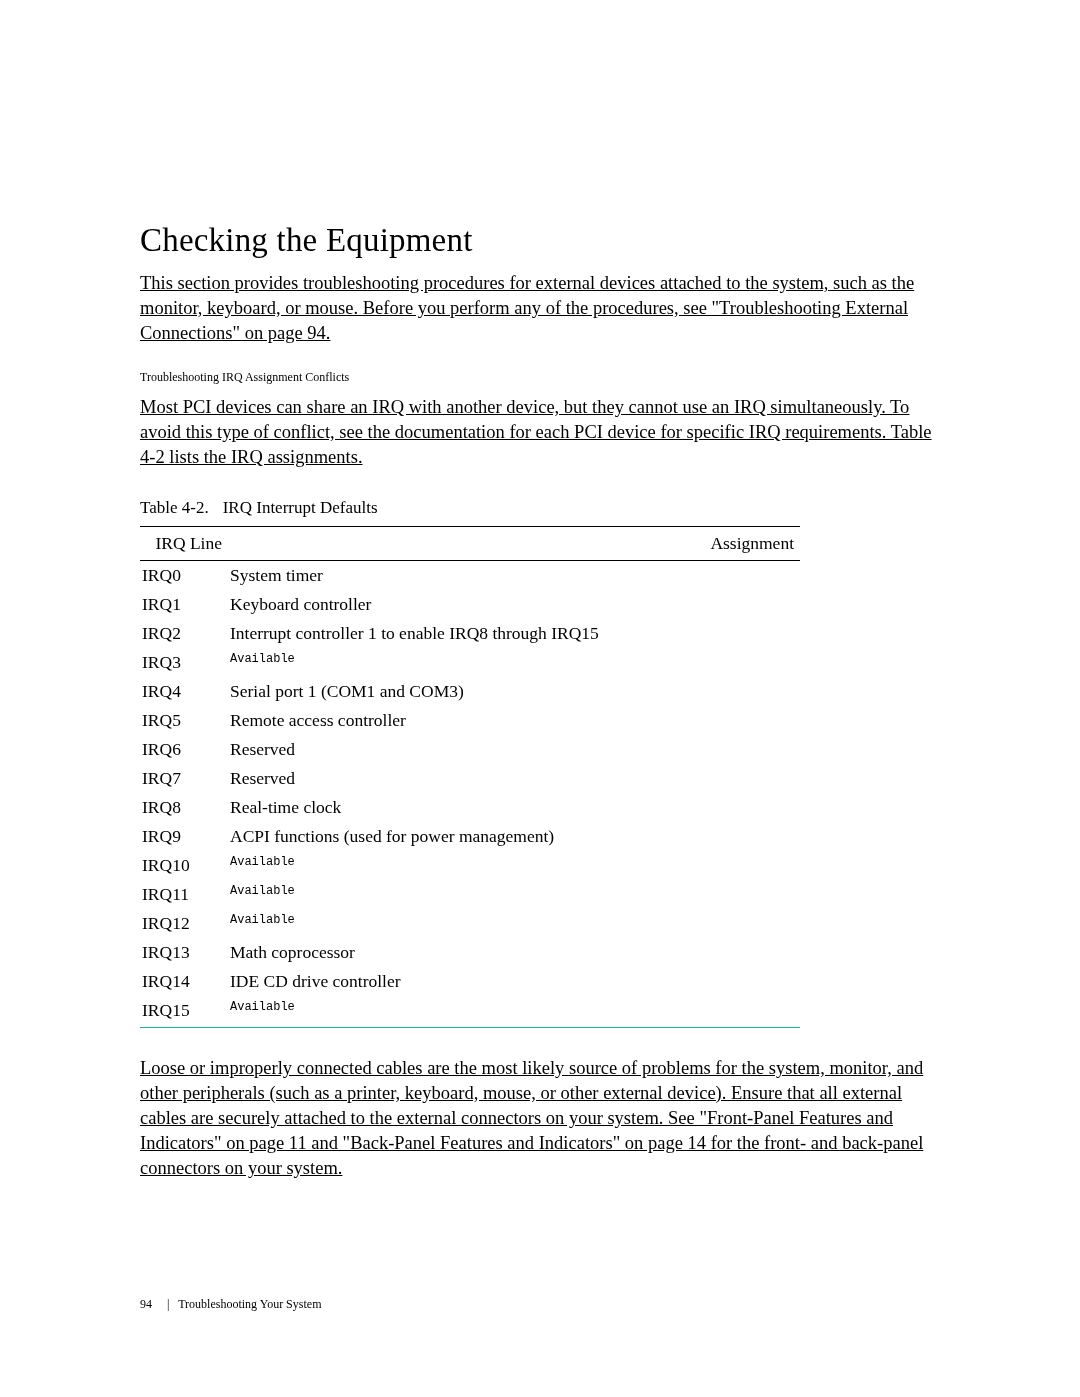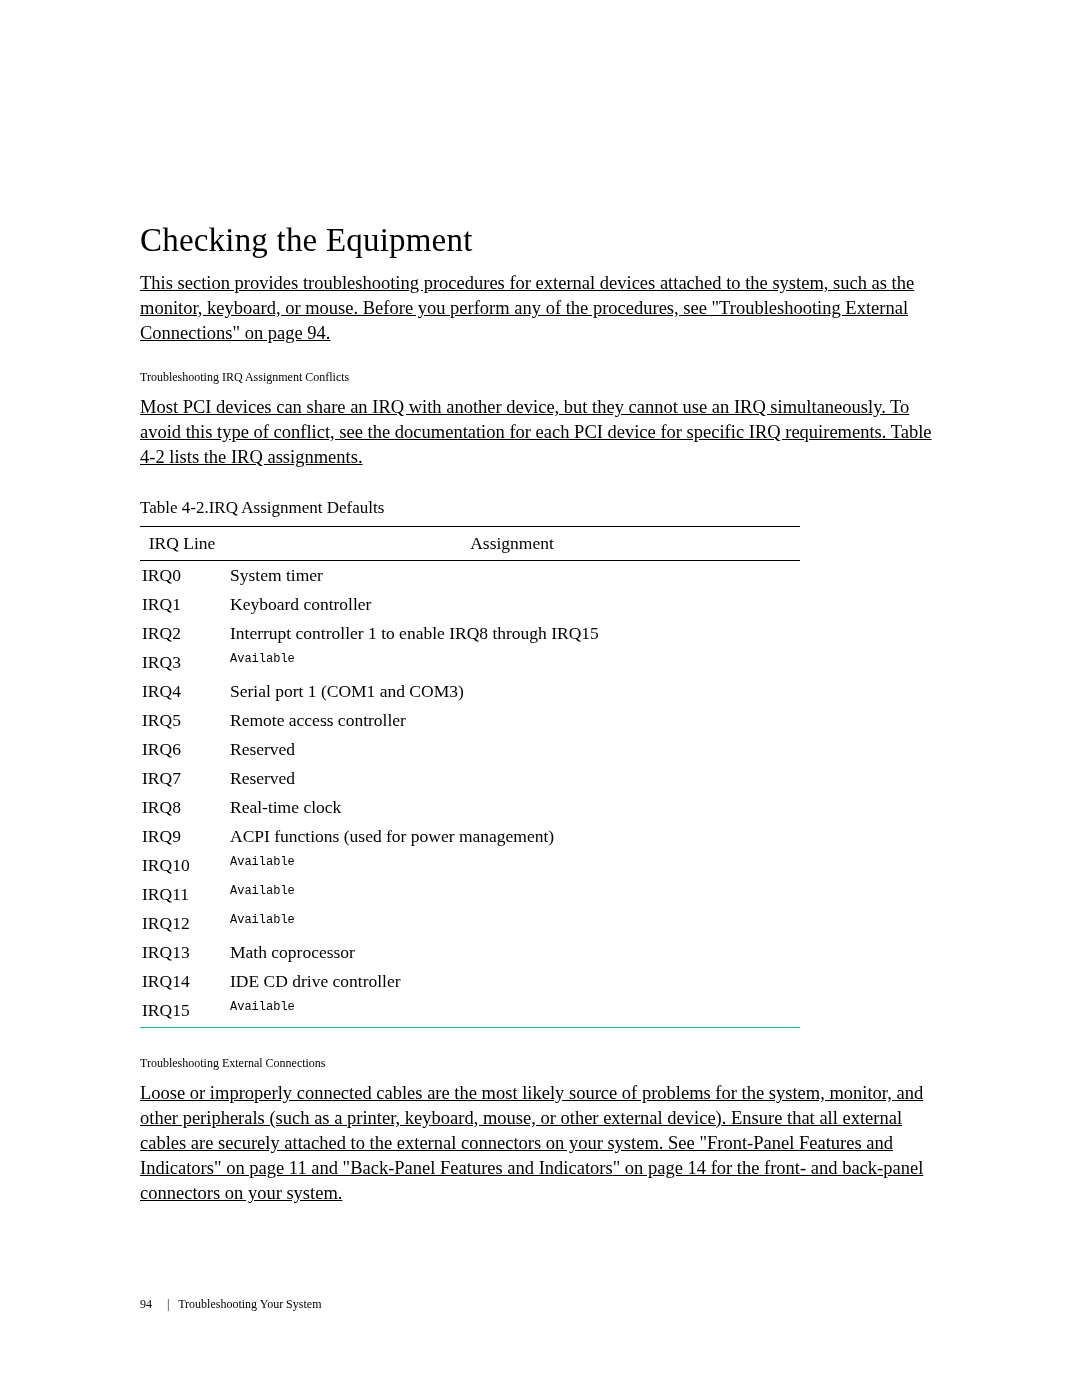--- a/index.html
+++ b/index.html
@@ -33,29 +33,30 @@
   }
   h2.subhead {
     font-size: 12px;
     font-weight: 400;
     margin: 10px 0 10px 0;
   }
   .table-caption {
     font-size: 17px;
     margin: 28px 0 8px 0;
     display: flex;
+    gap: 14px;
   }
   table.irq {
     border-collapse: collapse;
     width: 660px;
     font-size: 17.5px;
     margin-bottom: 28px;
   }
   table.irq th {
-    text-align: center;
+    text-align: right;
     font-weight: 400;
     padding: 6px 6px 6px 2px;
     border-top: 1px solid #000;
     border-bottom: 1px solid #000;
   }
   table.irq td {
     padding: 4px 6px 4px 2px;
     vertical-align: top;
   }
   table.irq td.col-irq {
@@ -90,21 +91,21 @@
 
   <h1 class="title">Checking the Equipment</h1>
 
   <p class="body">This section provides troubleshooting procedures for external devices attached to the system, such as the monitor, keyboard, or mouse. Before you perform any of the procedures, see "Troubleshooting External Connections" on page 94.</p>
 
   <h2 class="subhead">Troubleshooting IRQ Assignment Conflicts</h2>
   <p class="body">Most PCI devices can share an IRQ with another device, but they cannot use an IRQ simultaneously. To avoid this type of conflict, see the documentation for each PCI device for specific IRQ requirements. Table 4-2 lists the IRQ assignments.</p>
 
   <div class="table-caption">
     <span>Table 4-2.</span>
-    <span>IRQ Assignment Defaults</span>
+    <span>IRQ Interrupt Defaults</span>
   </div>
 
   <table class="irq">
     <thead>
       <tr>
         <th class="col-irq">IRQ Line</th>
         <th>Assignment</th>
       </tr>
     </thead>
     <tbody id="irq-tbody">
@@ -168,21 +169,20 @@
           <td class="col-irq">IRQ14</td>
           <td>IDE CD drive controller</td>
         </tr>
         <tr class="lastrow">
           <td class="col-irq">IRQ15</td>
           <td class="sans">Available</td>
         </tr>
       </tbody>
   </table>
 
-  <h2 class="subhead">Troubleshooting External Connections</h2>
   <p class="body" style="margin-bottom:0">Loose or improperly connected cables are the most likely source of problems for the system, monitor, and other peripherals (such as a printer, keyboard, mouse, or other external device). Ensure that all external cables are securely attached to the external connectors on your system. See "Front-Panel Features and Indicators" on page 11 and "Back-Panel Features and Indicators" on page 14 for the front- and back-panel connectors on your system.</p>
 
   <div class="footer">
     <span class="pageno">94</span>
     <span class="sep">|</span>
     <span>Troubleshooting Your System</span>
   </div>
 
 </div>
 

